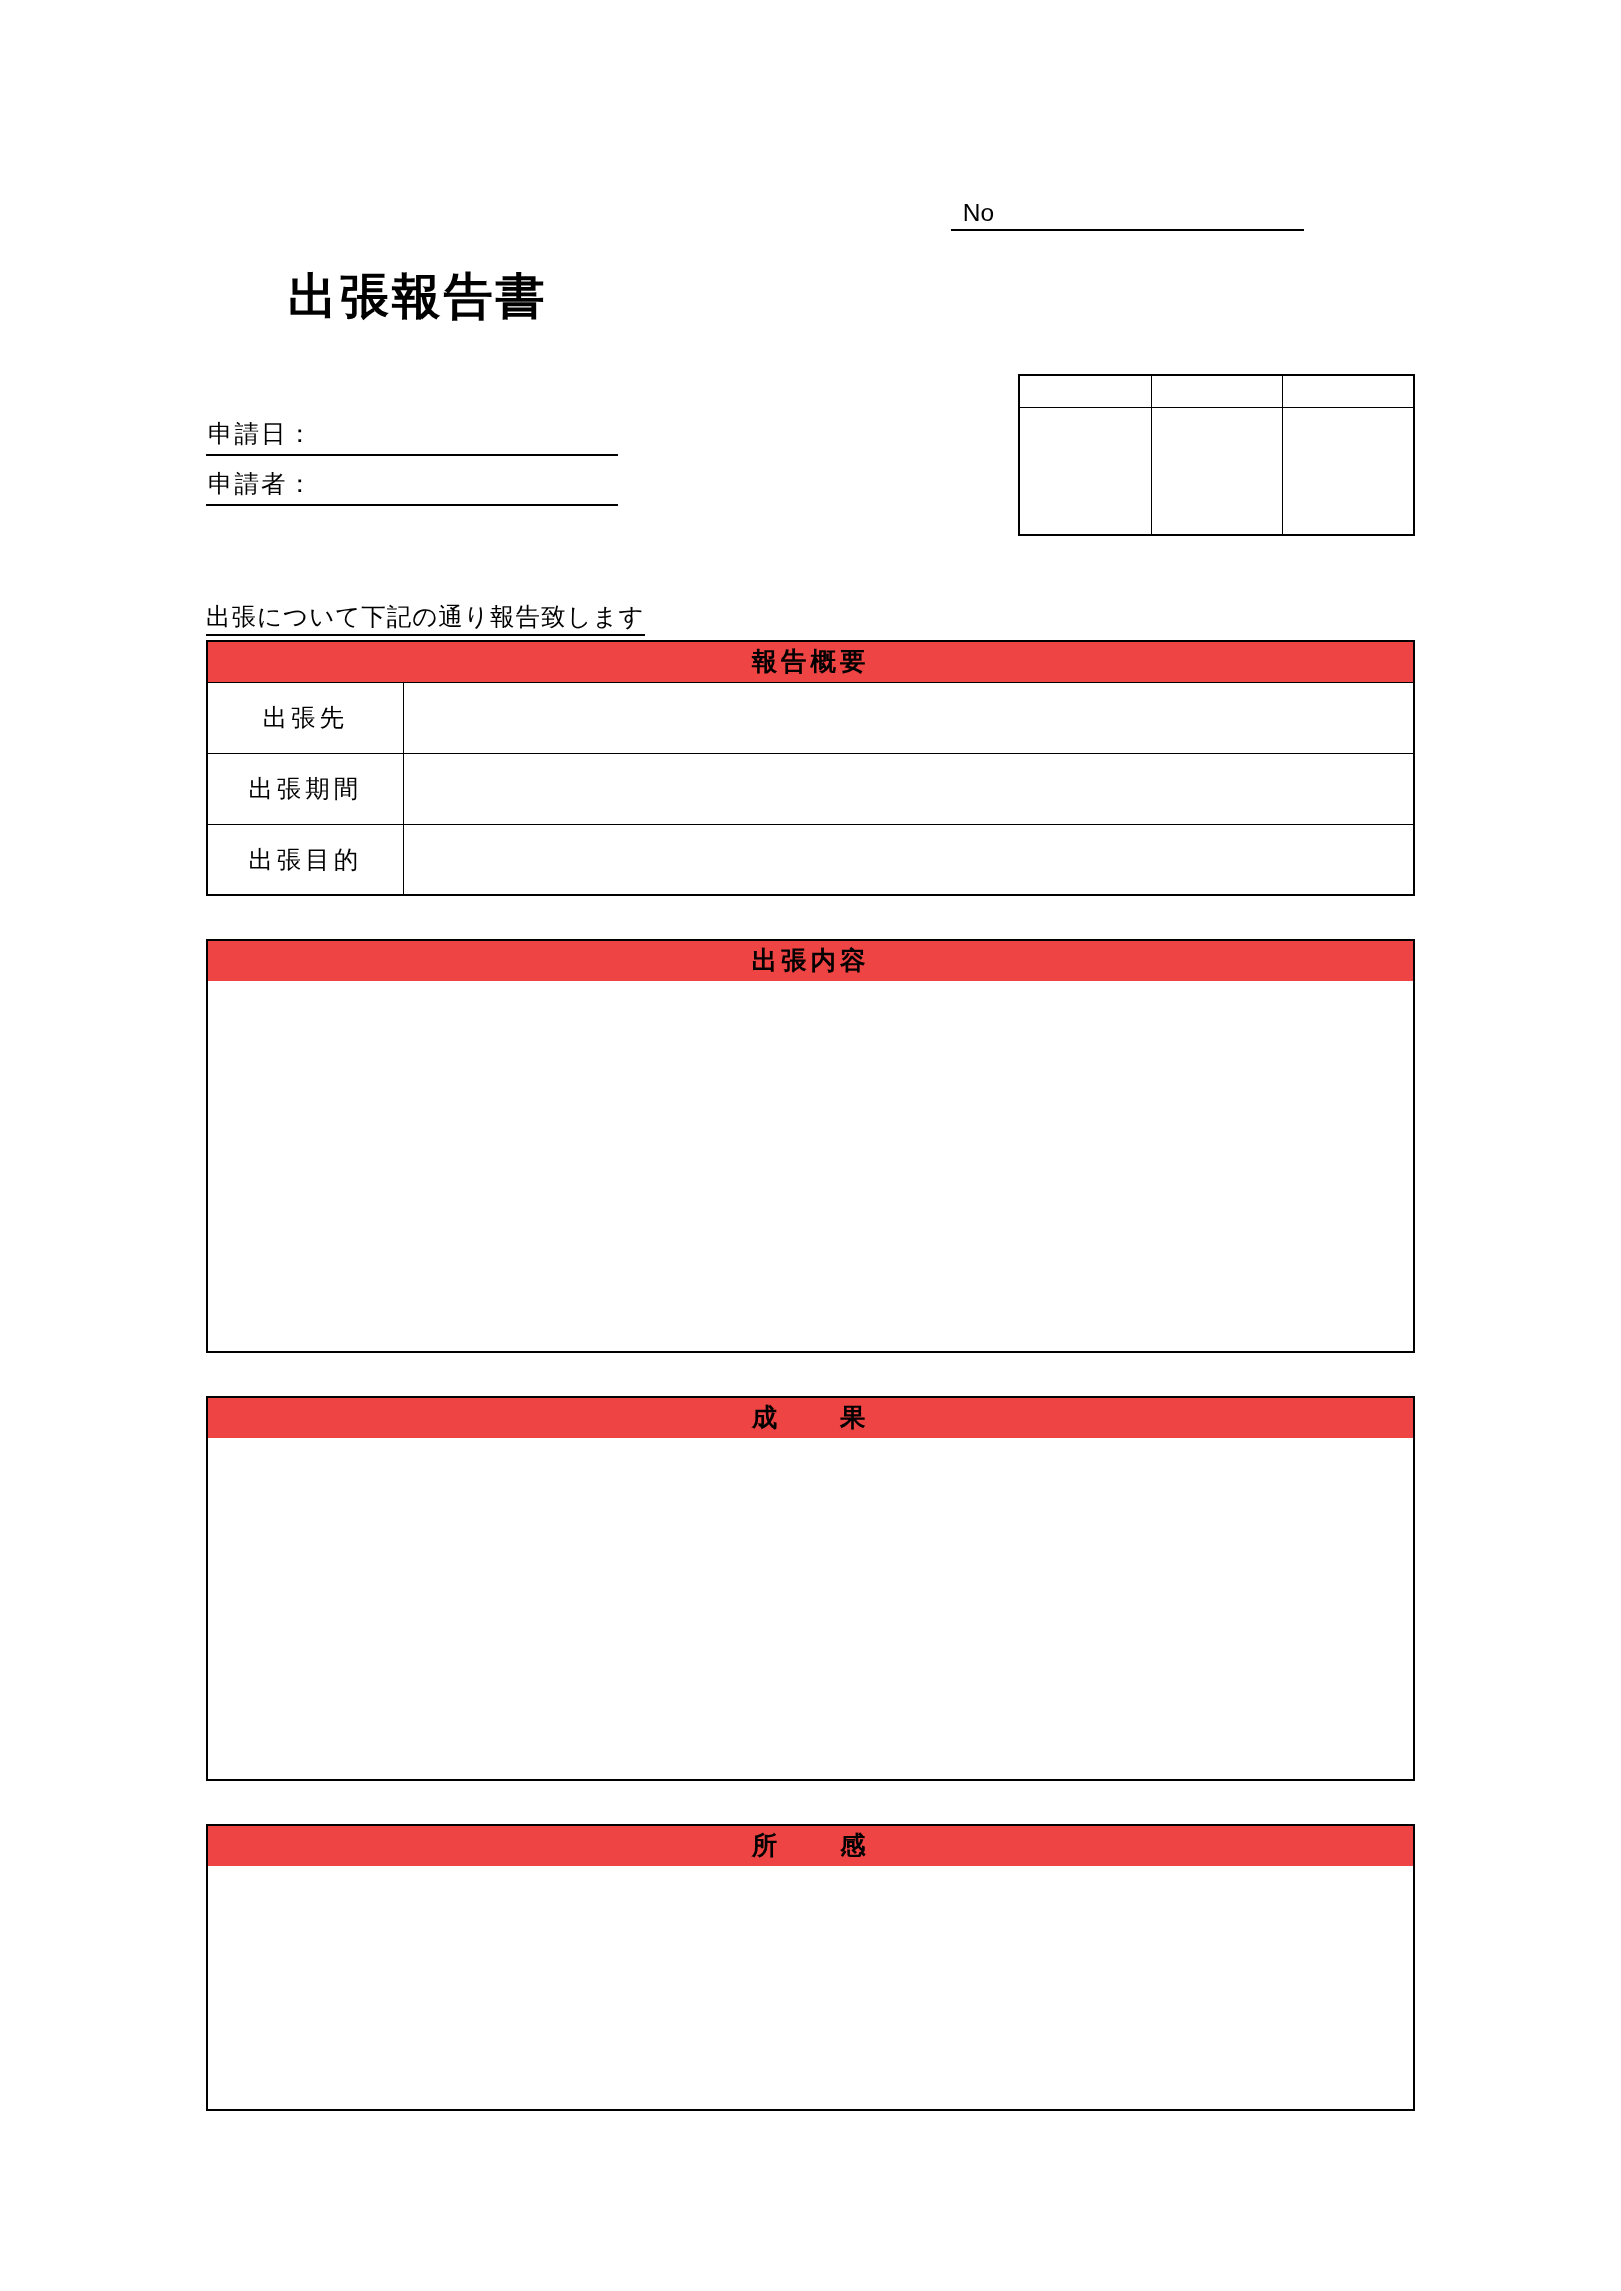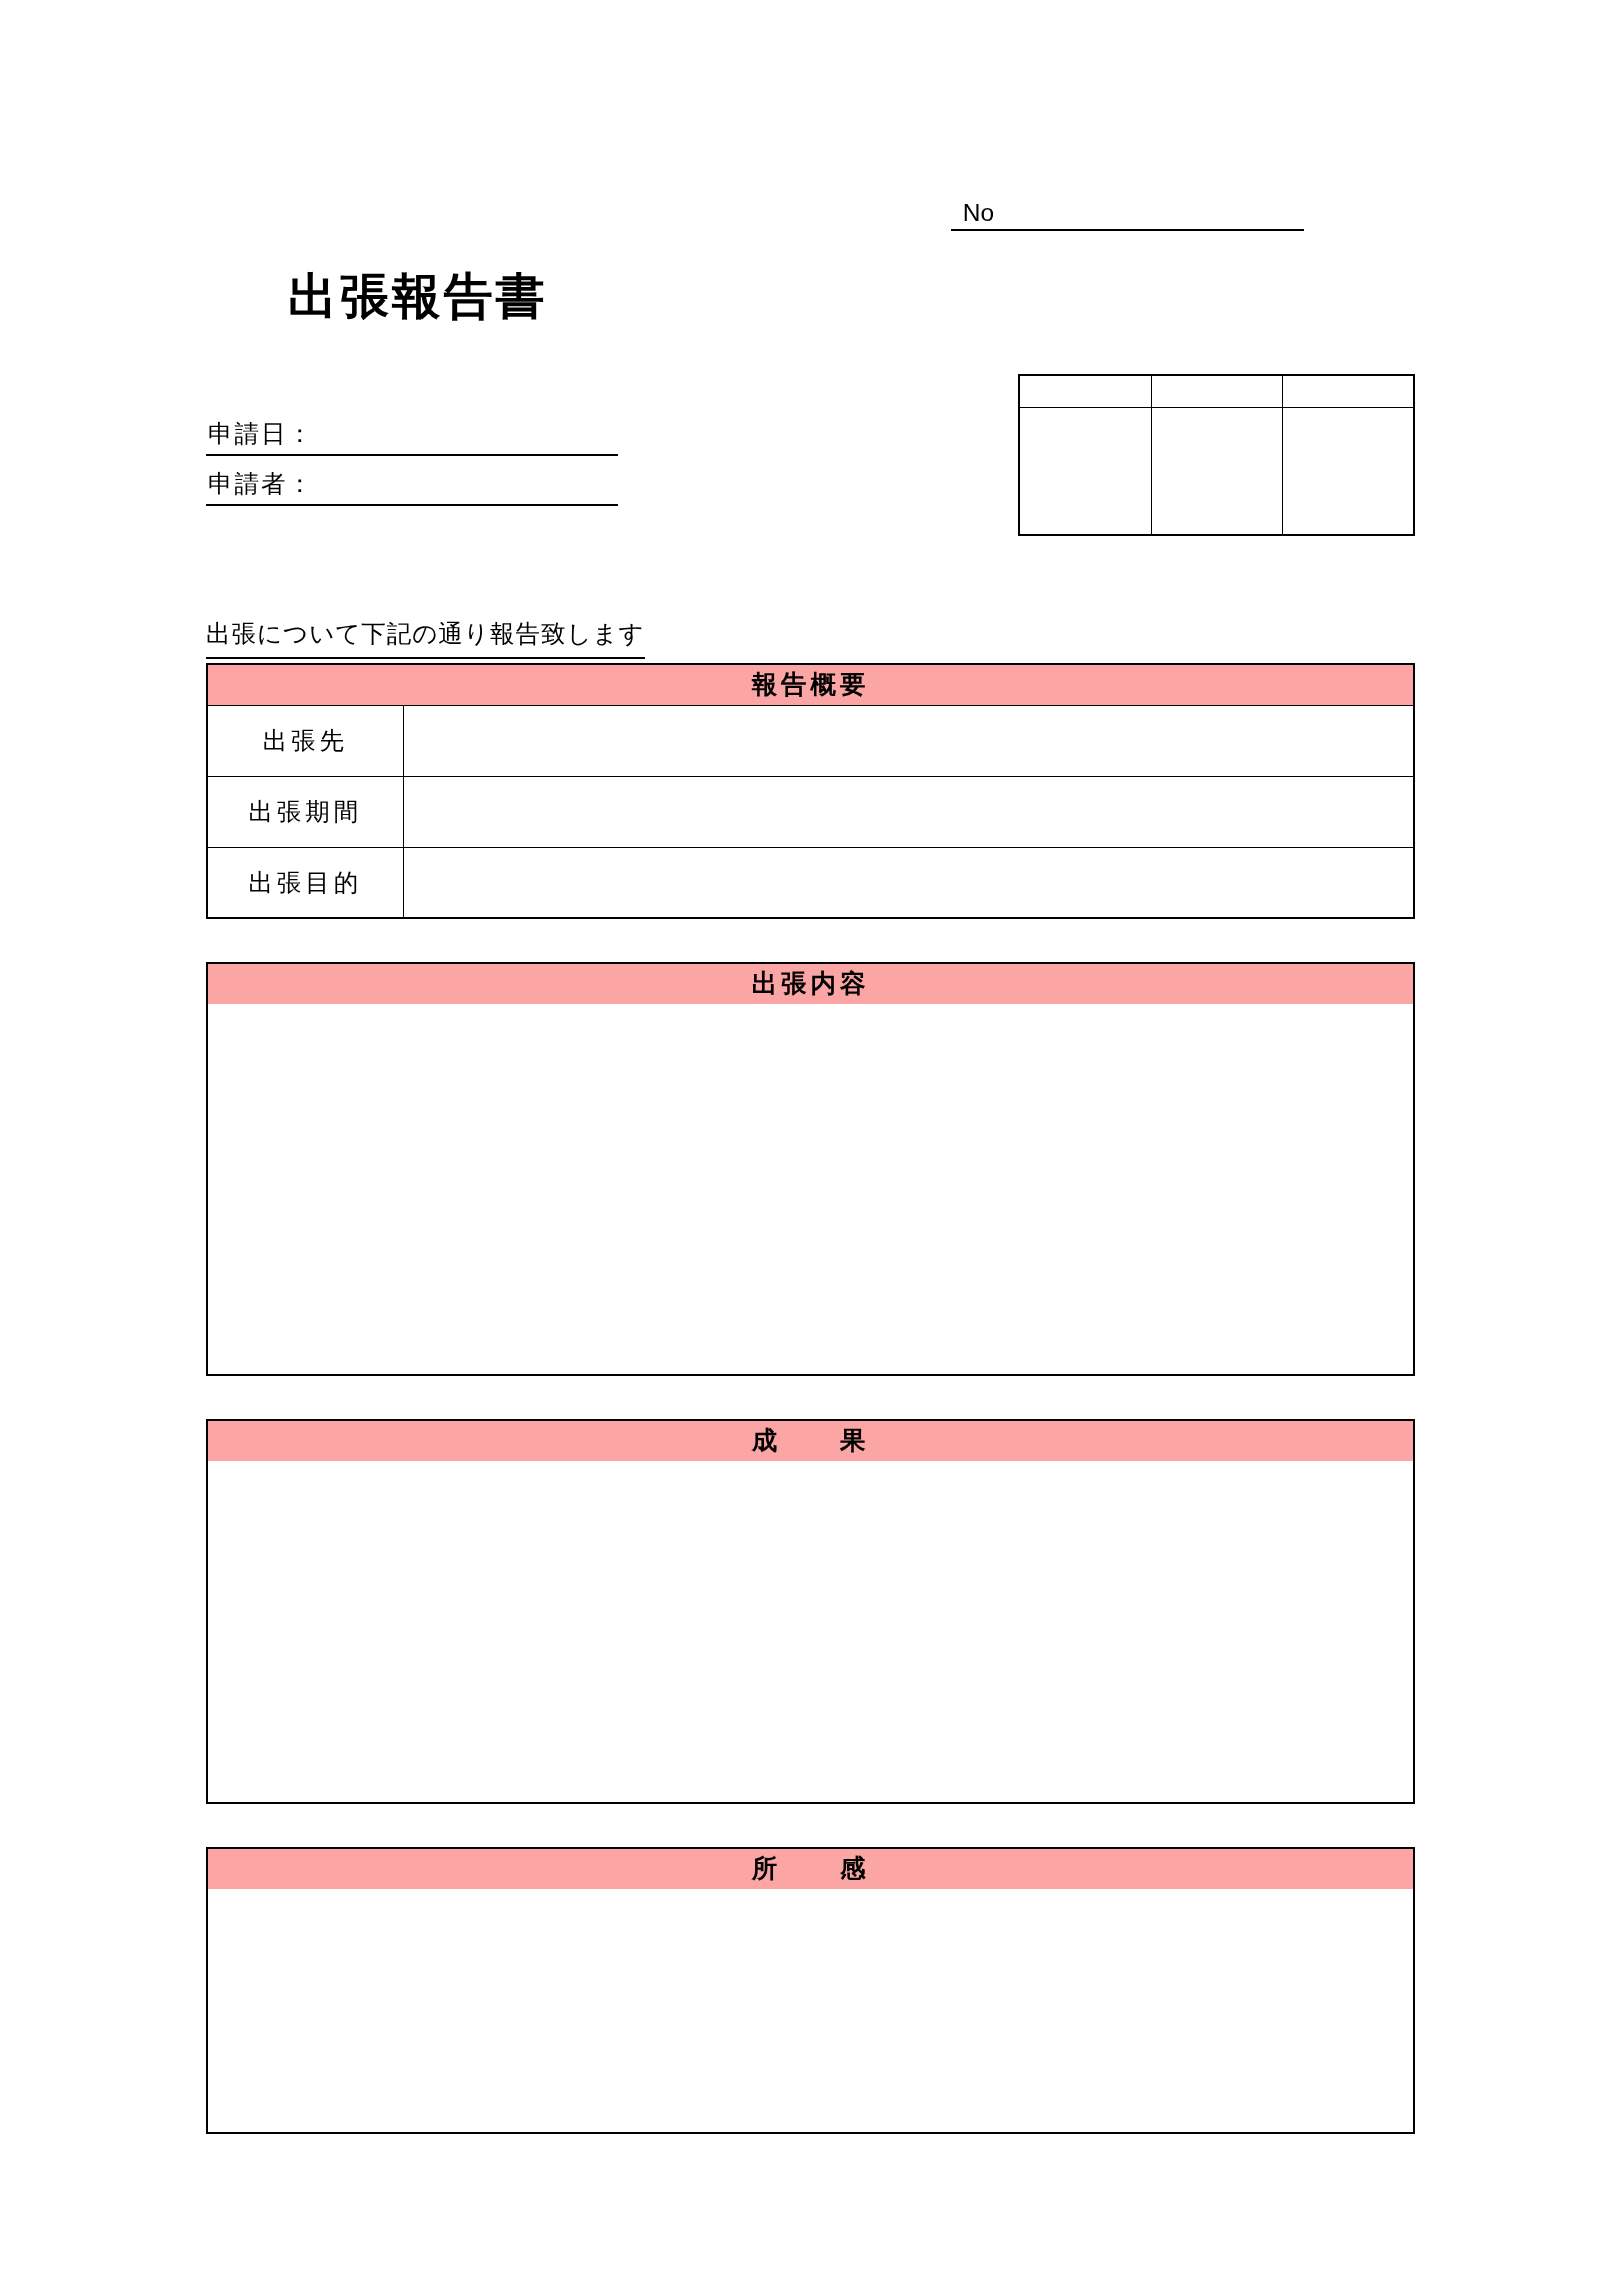--- a/index.html
+++ b/index.html
@@ -63,29 +63,29 @@
       border-left: 1px solid #000;
       width: 131px;
     }
     .stamp-box td:first-child { border-left: none; }
     .stamp-head td { height: 31px; border-bottom: 1px solid #000;}
     .stamp-body td { height: 127px; }
     .intro {
       font-size: 24.5px;
       border-bottom: 2px solid #000;
       display: inline-block;
-      padding-bottom: 7px;
-      margin-top: 52px;
+      padding-bottom: 1px;
+      margin-top: 35px;
       letter-spacing: 1px;
     }
     .section {
       margin-bottom: 43px;
     }
     .section-header {
-      background: #fca5a5;
+      background: #ef4444;
       border-top: 2.9px solid #000;
       border-left: 2.9px solid #000;
       border-right: 2.9px solid #000;
       text-align: center;
       font-size: 25.5px;
       font-weight: bold;
       padding: 2px 0 2.9px 0;
       letter-spacing: 3.9px;
     }
     .summary-table {

